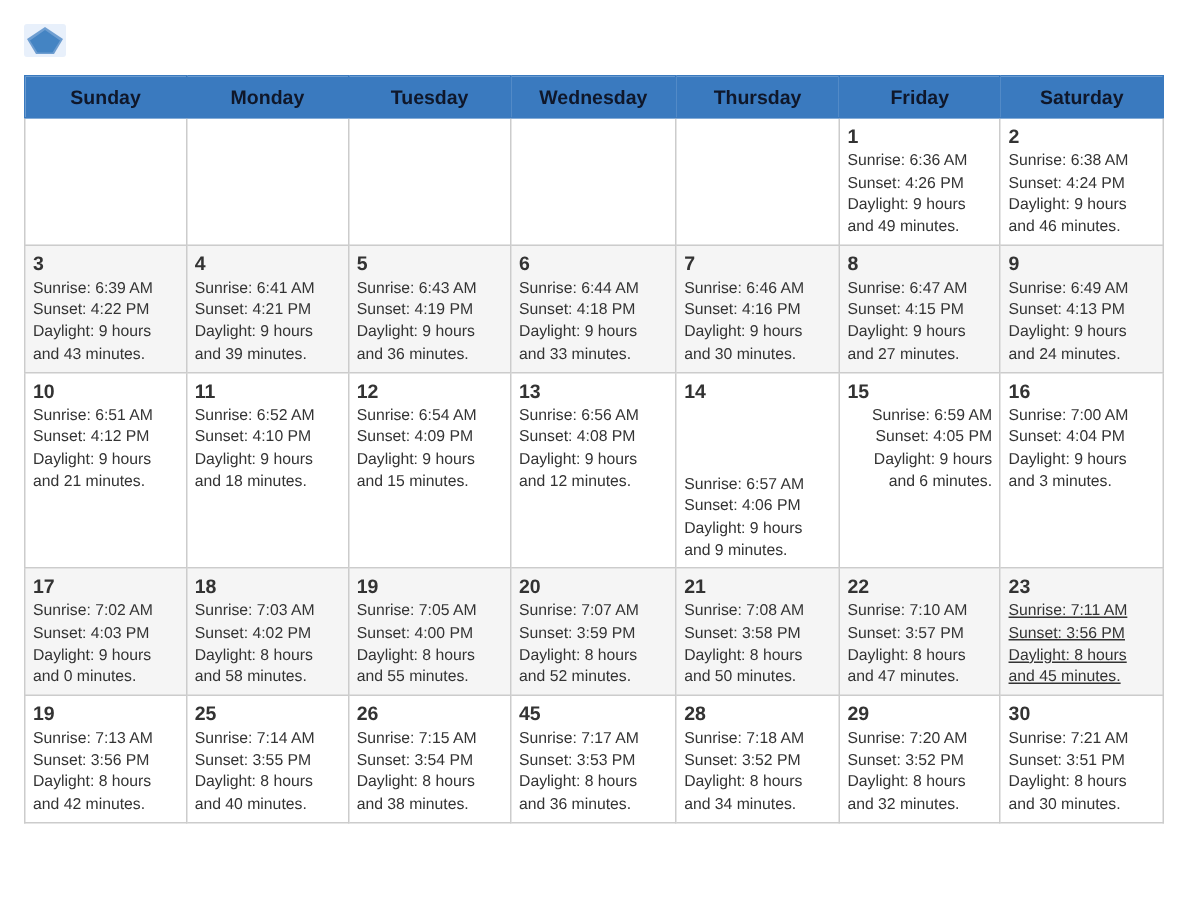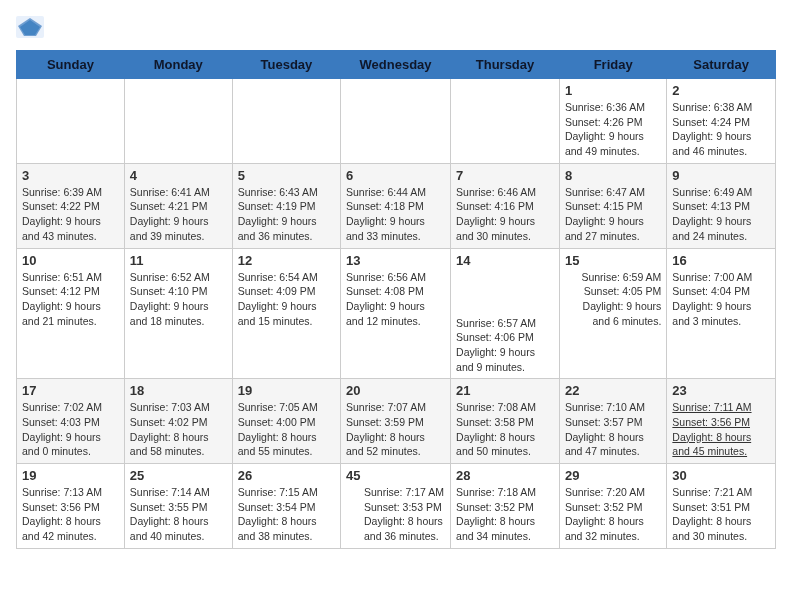--- a/index.html
+++ b/index.html
@@ -282,21 +282,21 @@
 Daylight: 8 hours and 40 minutes.</div>
         </td>
         <td>
           <span class="day-num">26</span>
           <div class="day-info" style="white-space: pre-line;">Sunrise: 7:15 AM
 Sunset: 3:54 PM
 Daylight: 8 hours and 38 minutes.</div>
         </td>
         <td>
           <span class="day-num">45</span>
-          <div class="day-info" style="white-space: pre-line; margin-left: 18px;">Sunrise: 7:17 AM
+          <div class="day-info" style="white-space: pre-line;">Sunrise: 7:17 AM
 Sunset: 3:53 PM
 Daylight: 8 hours and 36 minutes.</div>
         </td>
         <td>
           <span class="day-num">28</span>
           <div class="day-info" style="white-space: pre-line;">Sunrise: 7:18 AM
 Sunset: 3:52 PM
 Daylight: 8 hours and 34 minutes.</div>
         </td>
         <td>

